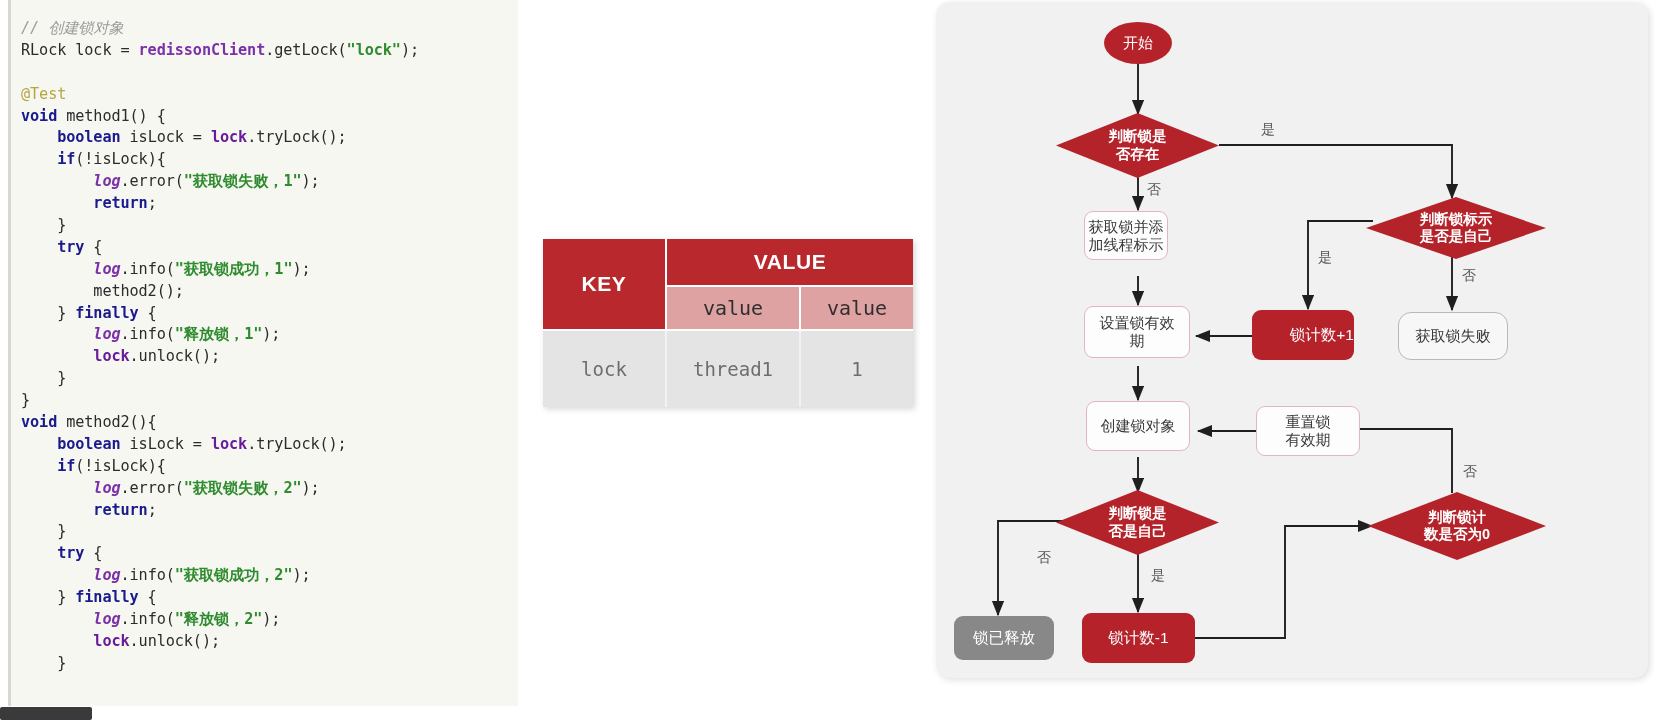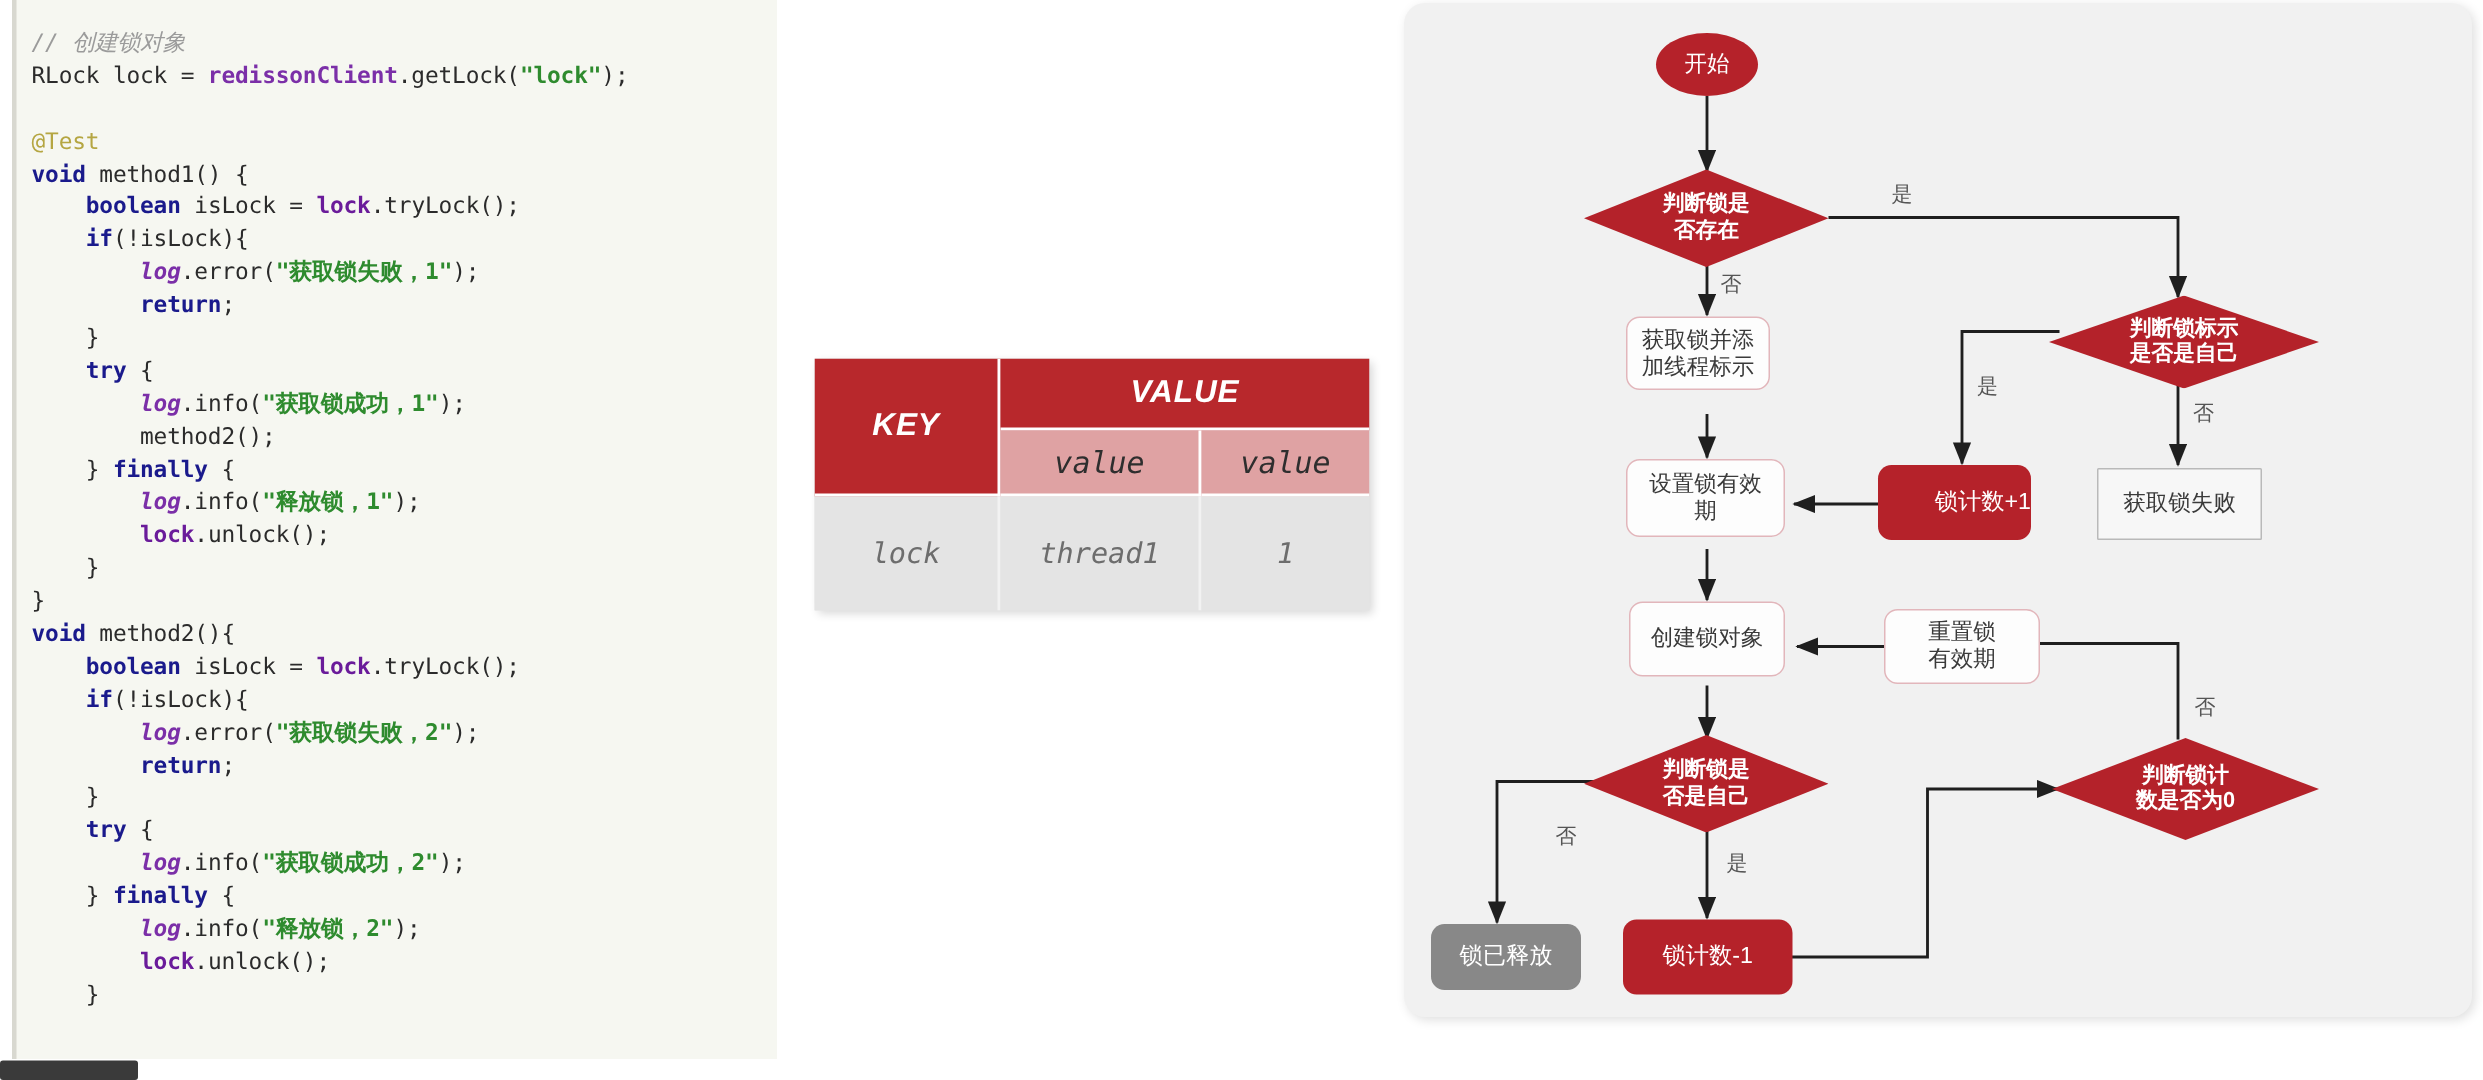--- a/index.html
+++ b/index.html
@@ -67,21 +67,21 @@
     position: absolute;
     left: 543px; top: 239px;
     width: 370px; height: 168px;
     box-shadow: 2px 2px 6px rgba(0,0,0,0.16);
     background: #e6e6e6;
     display: grid;
     grid-template-columns: 124px 1fr 112px;
     grid-template-rows: 48px 44px 76px;
     overflow: hidden;
   }
-  .cell { display: flex; align-items: center; justify-content: center; box-sizing: border-box; font-style: italic; }
+  .cell { display: flex; align-items: center; justify-content: center; box-sizing: border-box; }
   #hdr-key {
     grid-column: 1 / 2; grid-row: 1 / 3;
     background: #b8282c; color: #ffffff;
     font-weight: bold; font-size: 21px; letter-spacing: 0.6px;
     border-right: 2px solid #ffffff;
     border-bottom: 2px solid #ffffff;
   }
   #hdr-value {
     grid-column: 2 / 4; grid-row: 1 / 2;
     background: #b8282c; color: #ffffff;
@@ -158,21 +158,21 @@
     font-size: 14.5px; font-weight: 600; line-height: 1.2;
   }
   
   .proc {
     background: #fdfdfd; border: 1.3px solid #e2b6bb;
     border-radius: 9px; color: #3a3a3a; font-size: 15px;
   }
   
   .proc-grey {
     background: #f7f7f7; border: 1.3px solid #b9b9b9;
-    border-radius: 1px; color: #3a3a3a; font-size: 15px;
+    border-radius: 13px; color: #3a3a3a; font-size: 15px;
   }
   
   .proc-red {
     background: #b5222a; border-radius: 9px;
     color: #ffffff; font-size: 15.5px; font-weight: 500;
   }
   
   .proc-gray {
     background: #888888; border-radius: 9px;
     color: #ffffff; font-size: 15.5px; font-weight: 500;
@@ -248,21 +248,21 @@
       <span>开始</span>
     </div>
 
     <div class="nd dia" style="left:120px; top:111px; width:163px; height:65px;">
       <div class="diashape"></div>
       <div class="dialabel">判断锁是<br>否存在</div>
     </div>
     <div class="edge-label" style="left:325px; top:120px;">是</div>
     <div class="edge-label" style="left:211px; top:180px;">否</div>
 
-    <div class="nd proc" style="left:148px; top:209px; width:96px; height:49px;">
+    <div class="nd proc" style="left:148px; top:209px; width:84px; height:49px;">
       <span>获取锁并添<br>加线程标示</span>
     </div>
 
     <div class="nd proc" style="left:148px; top:304px; width:106px; height:52px;">
       <span>设置锁有效<br>期</span>
     </div>
 
     <div class="nd proc" style="left:150px; top:399px; width:104px; height:50px;">
       <span>创建锁对象</span>
     </div>

